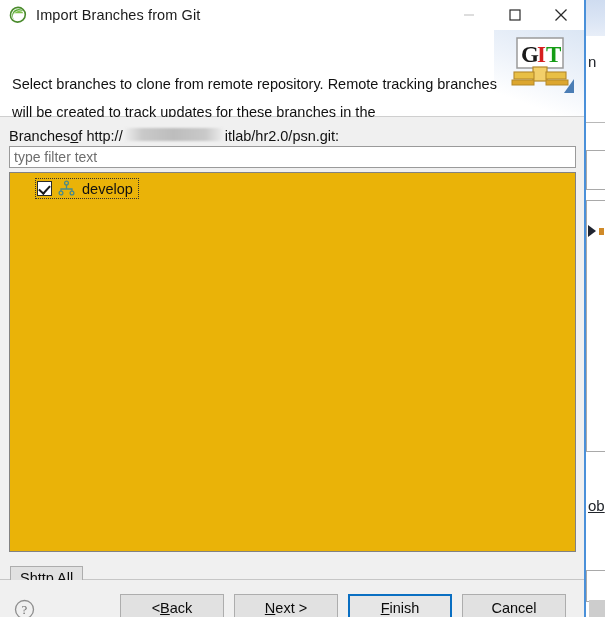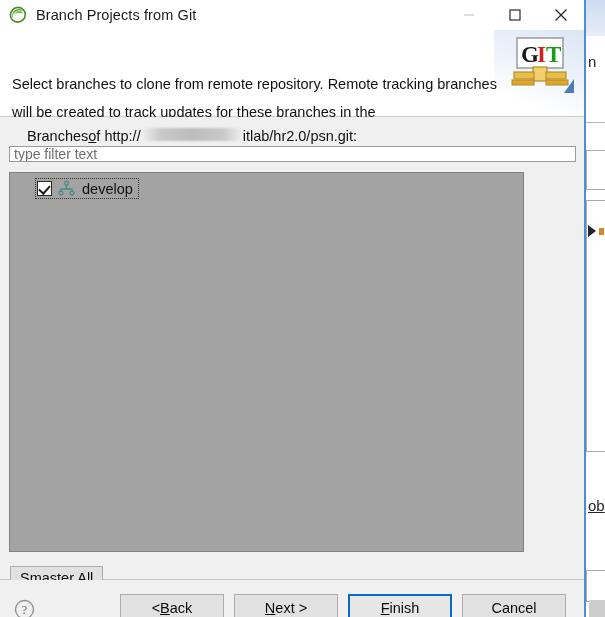--- a/index.html
+++ b/index.html
@@ -178,21 +178,21 @@
   
   .body-area {
     position: relative;
     height: 463px;
     background: #f0f0f0;
     border-bottom: 1px solid #c6c6c6;
     box-sizing: border-box;
   }
   .branches-label {
     position: absolute;
-    left: 27px; top: 11px;
+    left: 9px; top: 11px;
     font-size: 14.5px;
     color: #111111;
     white-space: nowrap;
     display: flex;
     align-items: baseline;
   }
   .mnem { text-decoration: underline; }
   .redacted {
     display: inline-block;
     width: 98px;
@@ -201,40 +201,40 @@
     background: linear-gradient(90deg,#ececec 0%,#c9c9c9 18%,#bdbdbd 50%,#c9c9c9 82%,#ececec 100%);
     border-radius: 3px;
     filter: blur(1.1px);
     vertical-align: -1px;
   }
 
   .filter-input {
     position: absolute;
     left: 9px; top: 29px;
     width: 567px;
-    height: 16px;
+    height: 22px;
     box-sizing: border-box;
     border: 1px solid #9a9a9a;
     background: #ffffff;
     font-family: "Liberation Sans", sans-serif;
     font-size: 14px;
     color: #333333;
     padding: 0 4px;
     outline: none;
   }
   .filter-input::placeholder { color: #6e6e6e; opacity: 1; }
 
   .tree {
     position: absolute;
     left: 9px; top: 55px;
-    width: 515px;
+    width: 567px;
     height: 380px;
     box-sizing: border-box;
     border: 1px solid #828282;
-    background: #a3a3a3;
+    background: #eab308;
     overflow: hidden;
     padding-top: 4px;
   }
   .tree-row {
     display: flex;
     align-items: center;
     height: 23px;
     padding-left: 27px;
   }
   .tree-check {
@@ -350,21 +350,21 @@
   <div class="dialog">
 
     <div class="titlebar">
       <span class="app-icon">
         <svg width="18" height="18" viewBox="0 0 18 18">
           <path d="M9 1.4c4.1 0 7.3 3.1 7.3 7.1 0 4.3-3.5 7.6-7.8 7.6-3.9 0-7-2.9-7-6.7C1.5 4.8 4.8 1.4 9 1.4z" fill="none" stroke="#4a8b2c" stroke-width="1.6"></path>
           <path d="M3.2 9.3c0-3.4 2.9-6.3 6.5-6.3 2.1 0 3.9.9 5 2.4-1.3-.7-2.7-1-4.2-1-3.7 0-6.6 2.5-6.6 5.9 0 1.6.7 3 1.8 4-1.6-1.1-2.5-2.9-2.5-5z" fill="#5aab36"></path>
           <path d="M5.1 8.2c.5-1.9 2.4-3.2 4.8-3.2 2.1 0 3.8.9 4.5 2.3H6.3c-.5 0-1 .4-1.2.9z" fill="#7ec04a"></path>
         </svg>
       </span>
-      <span class="title-text">Branch Projects from Git</span>
+      <span class="title-text">Import Branches from Git</span>
       <div class="win-controls">
         <div class="win-btn">
           <svg width="12" height="12" viewBox="0 0 12 12">
             <line x1="1" y1="6" x2="11" y2="6" stroke="#c7c7c7" stroke-width="1.2"></line>
           </svg>
         </div>
         <div class="win-btn">
           <svg width="12" height="12" viewBox="0 0 12 12">
             <rect x="1" y="1" width="10" height="10" fill="none" stroke="#2a2a2a" stroke-width="1.2"></rect>
           </svg>
@@ -420,21 +420,21 @@
                 <circle cx="14" cy="13" r="1.9" fill="none" stroke="#4a8a8a" stroke-width="1.3"></circle>
                 <path d="M8.5 5 L8.5 9 M3 11 L3 9 L14 9 L14 11" fill="none" stroke="#4a8a8a" stroke-width="1.3"></path>
               </svg>
             </span>
             <span class="tree-label">develop</span>
           </div>
         </div>
       </div>
 
       <div class="sel-buttons">
-        <button class="btn"><span class="mnem">S</span><span>master All</span></button>
+        <button class="btn"><span class="mnem">S</span><span>http All</span></button>
       </div>
     </div>
 
     <div class="footer">
       <span class="help-icon">
         <svg width="21" height="21" viewBox="0 0 21 21">
           <circle cx="10.5" cy="10.5" r="9" fill="none" stroke="#8d8d8d" stroke-width="1.3"></circle>
           <text x="10.5" y="15" text-anchor="middle" font-family="Liberation Serif, serif" font-size="13" fill="#6d6d6d">?</text>
         </svg>
       </span>

